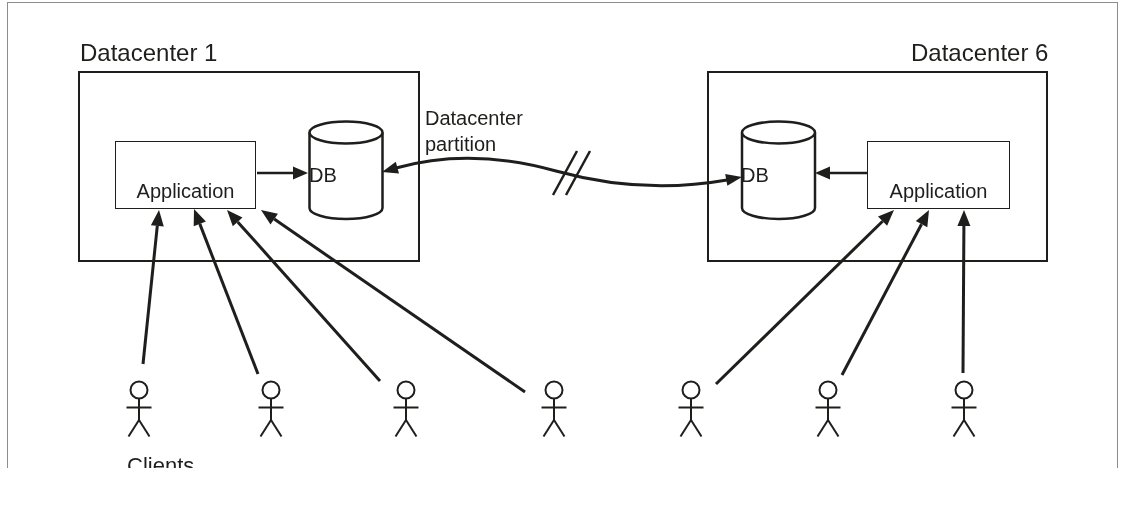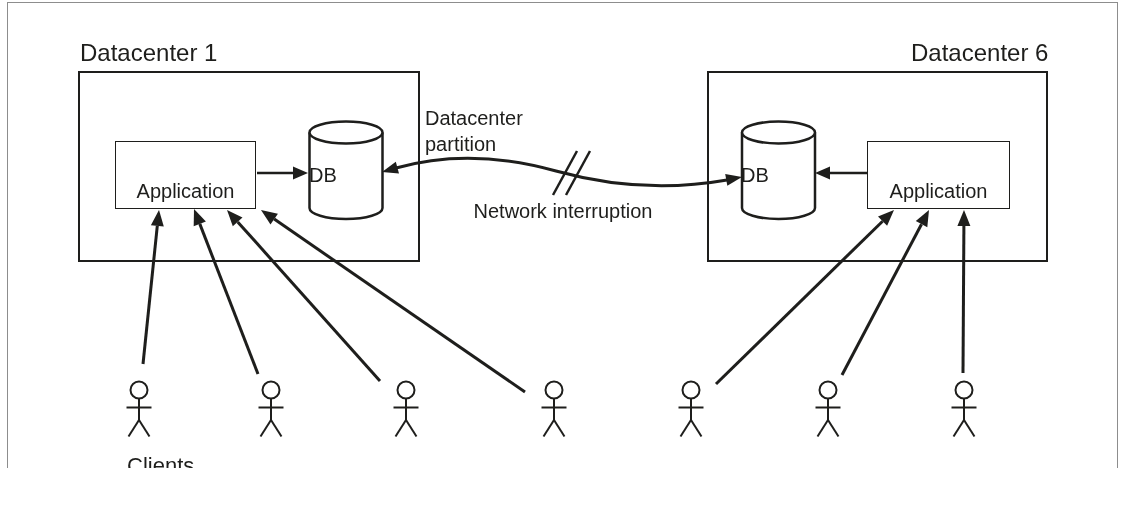--- a/index.html
+++ b/index.html
@@ -131,17 +131,16 @@
 
   <div id="db1-label" class="db-label">DB</div>
   <div id="db2-label" class="db-label">DB</div>
 
   <div id="replication-label" class="label">
     <span>Datacenter</span>
     <span>partition</span>
   </div>
 
   <div id="interruption-label" class="label">
-    <span>Network interruption</span>
   </div>
 
   <div id="clients-label" class="label">Clients</div>
 </div>
 
 </body></html>

